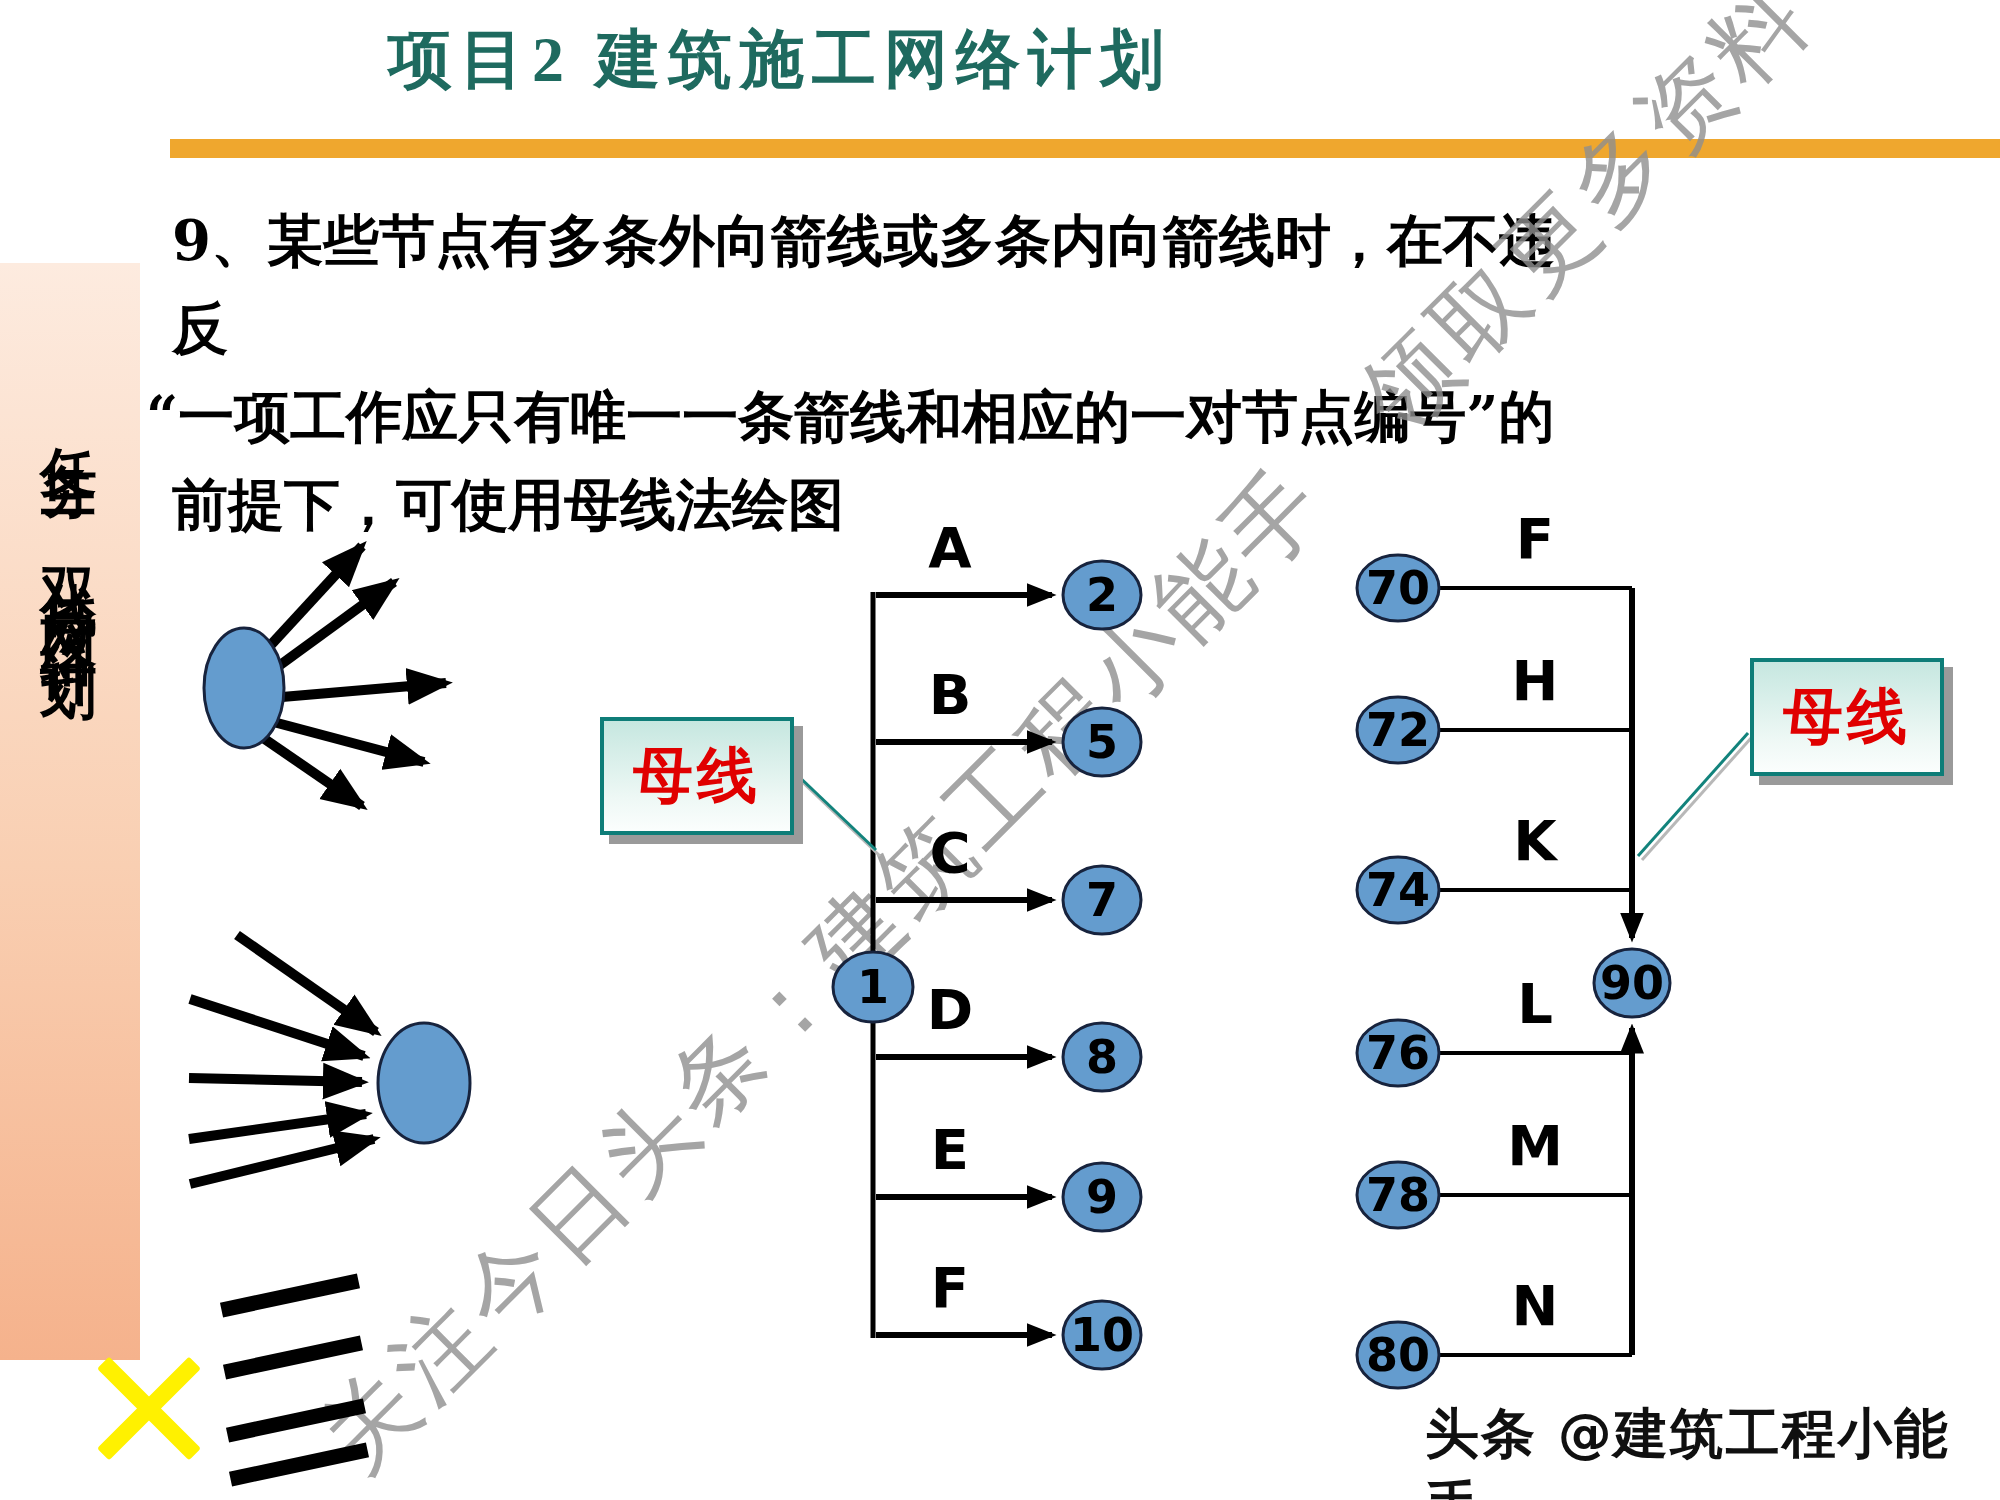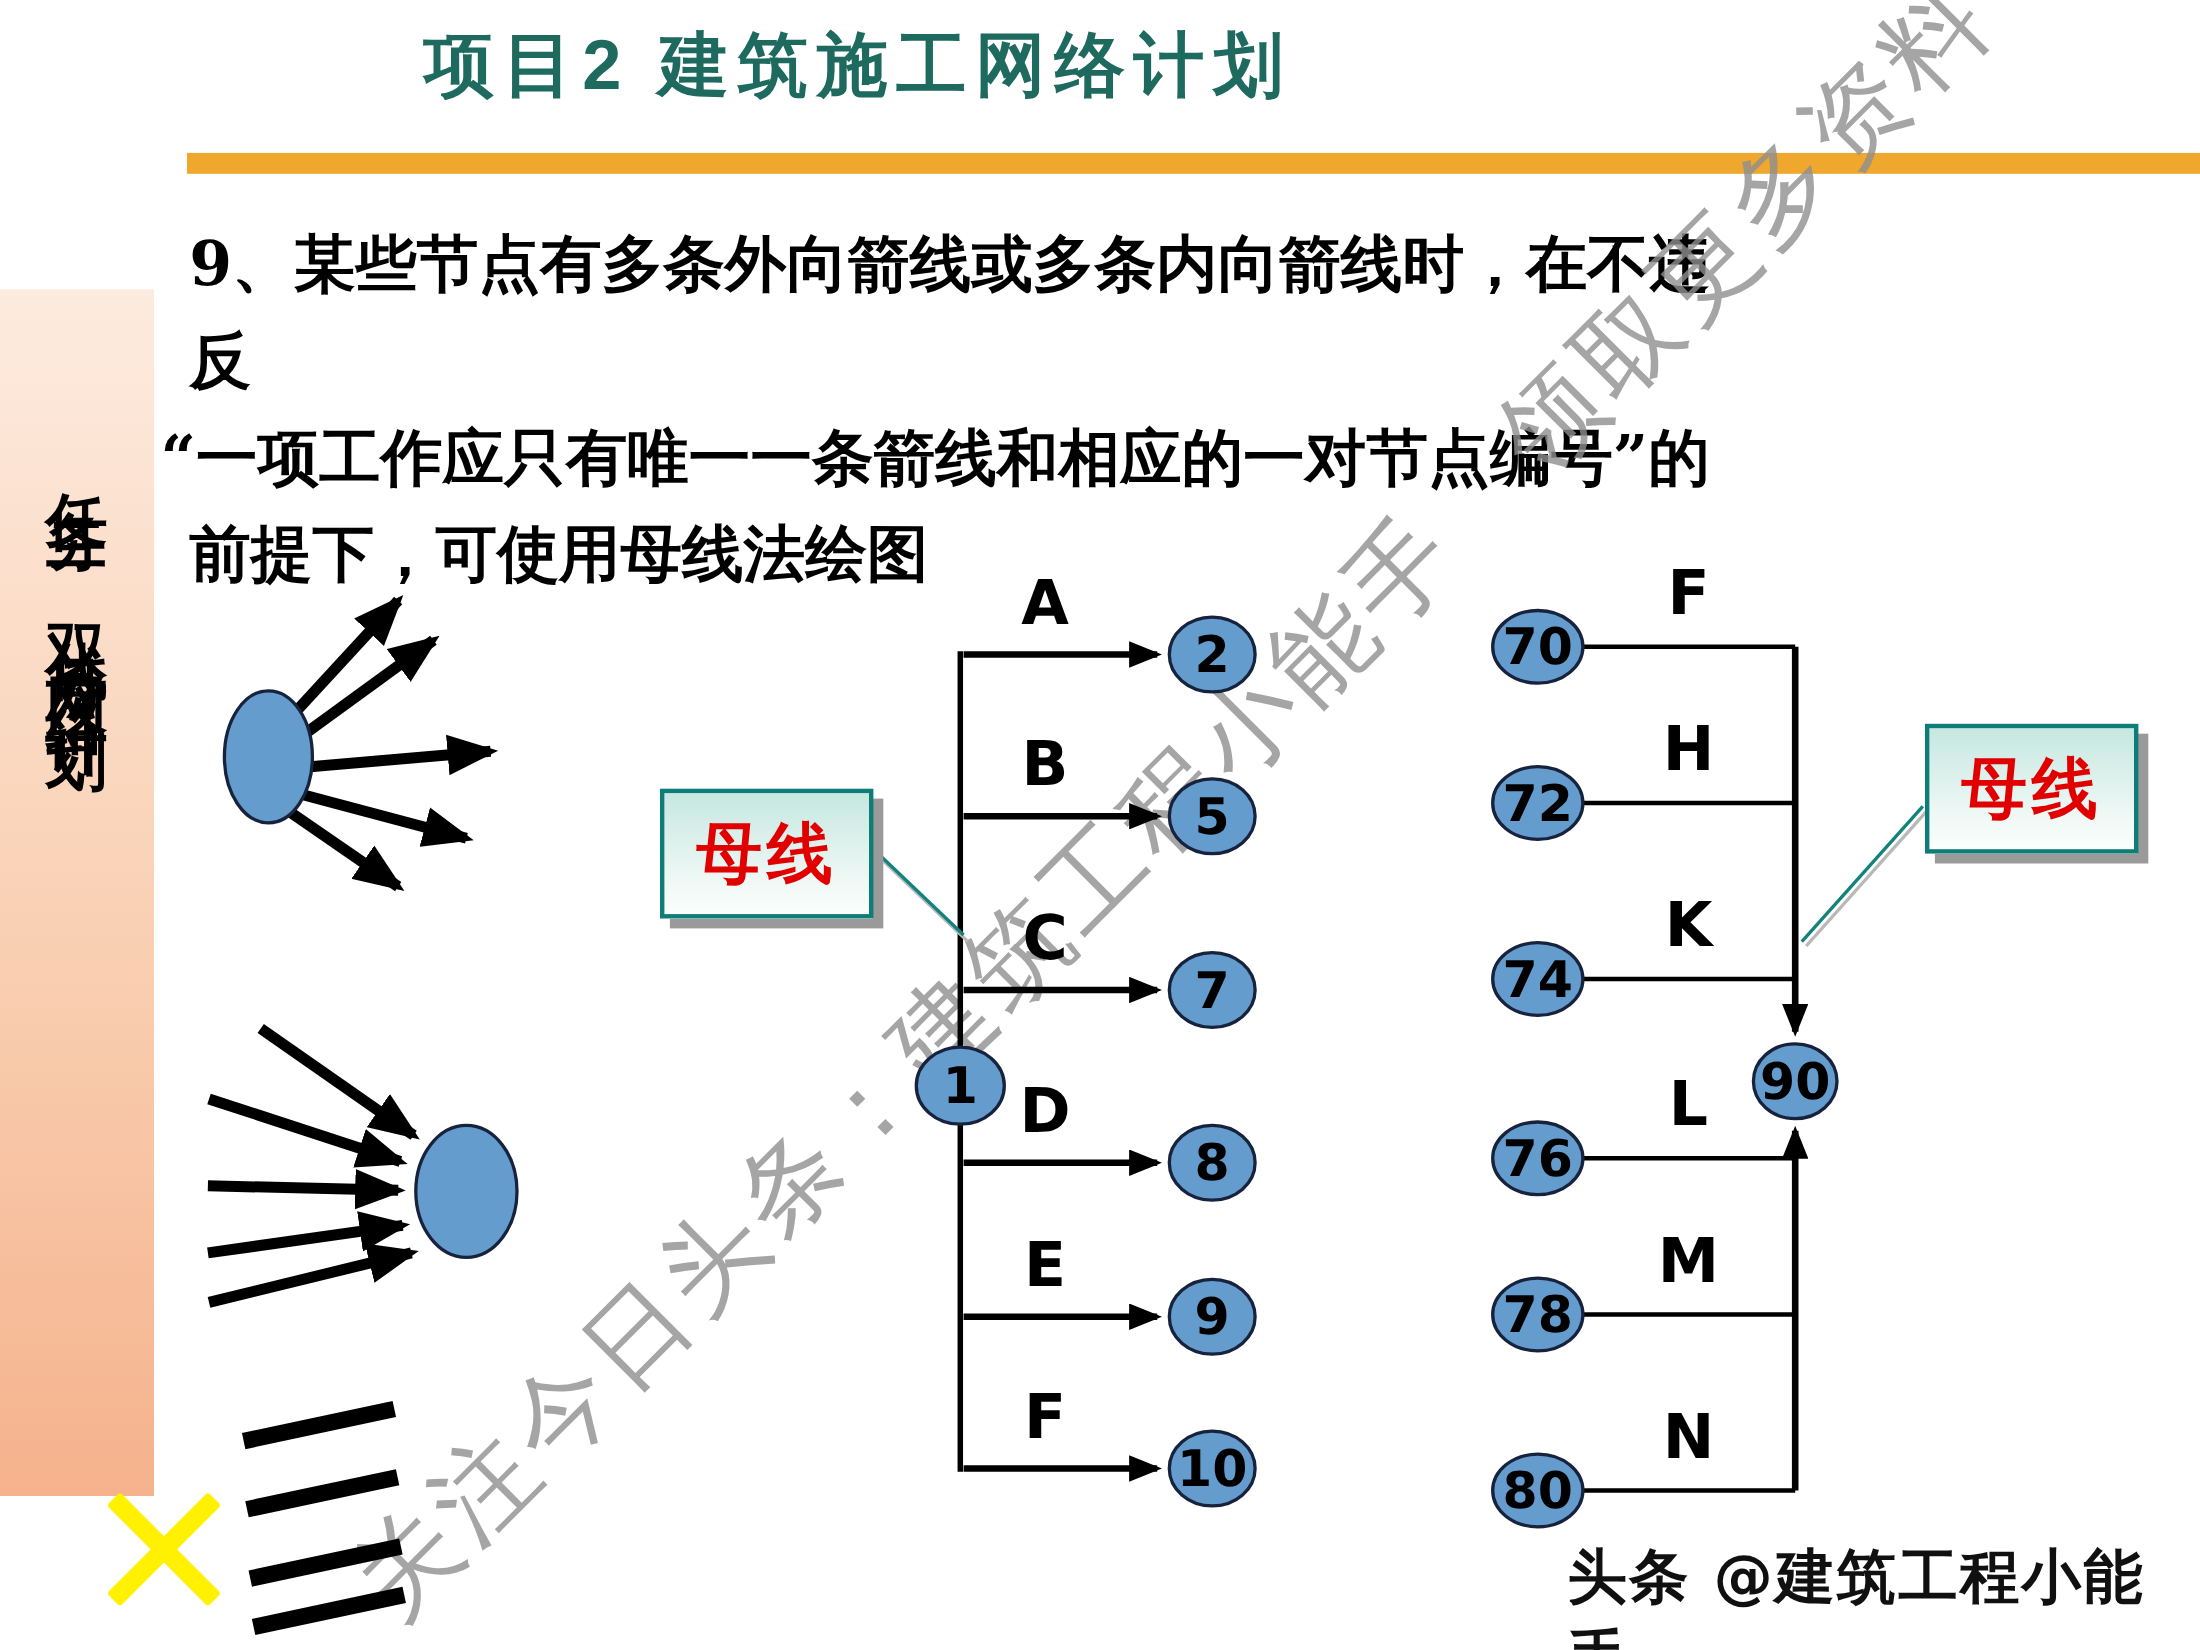--- a/index.html
+++ b/index.html
@@ -1,20 +1,20 @@
 <!DOCTYPE html>
 <html><head>
 <meta charset="utf-8">
 <style>
   html,body{margin:0;padding:0;}
   body{width:2000px;height:1500px;font-family:"DejaVu Sans","Liberation Sans",sans-serif;}
   #slide{position:relative;width:2000px;height:1500px;background:#ffffff;overflow:hidden;}
 
   .title{position:absolute;left:170px;top:16px;width:1220px;text-align:center;
-         font-family:Liberation Sans, sans-serif;font-weight:bold;
+         font-family:Liberation Serif, serif;font-weight:bold;
          font-size:64px;color:#1E6A5F;letter-spacing:8px;}
   .divider{position:absolute;left:170px;top:139px;width:1830px;height:19px;background:#EFA72E;}
 
   .sidebar{position:absolute;left:0;top:263px;width:140px;height:1097px;
            background:linear-gradient(to bottom,#fdebdf 0%,#f9cfb2 55%,#f5b28c 100%);}
   .sidebar-text{position:absolute;left:50%;transform:translateX(-50%);top:140px;
            writing-mode:vertical-rl;text-orientation:upright;
            font-family:"DejaVu Serif","Liberation Serif",serif;font-weight:bold;
            font-size:56px;color:#000;letter-spacing:16px;line-height:140px;}
 

